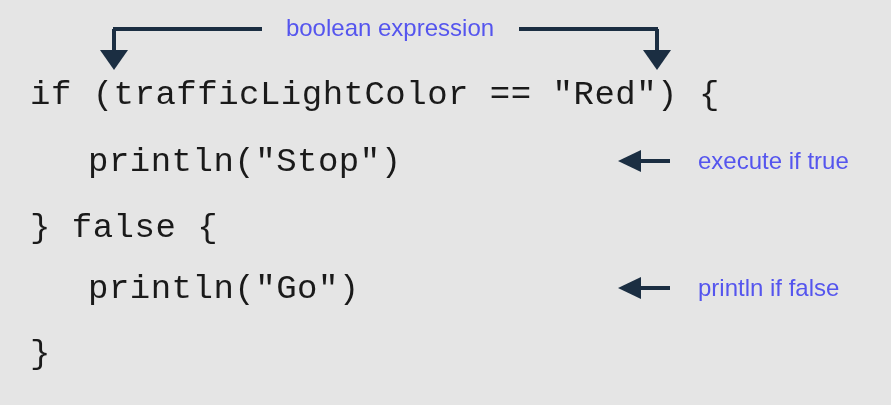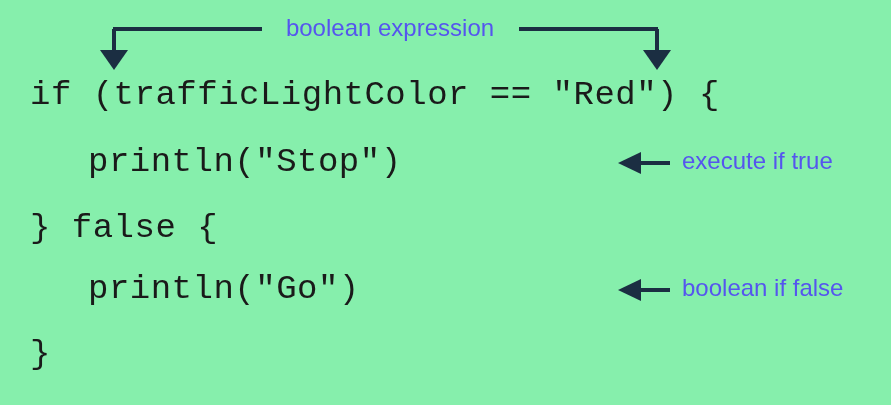--- a/index.html
+++ b/index.html
@@ -4,21 +4,21 @@
 <style>
   html, body {
     margin: 0;
     padding: 0;
     background: #ffffff;
   }
   #stage {
     position: relative;
     width: 891px;
     height: 405px;
-    background: #86efac;
+    background: #e5e5e5;
     overflow: hidden;
     font-family: "Liberation Mono", "DejaVu Sans Mono", monospace;
   }
 
   
   .code-line {
     position: absolute;
     font-family: "Liberation Mono", "DejaVu Sans Mono", monospace;
     font-size: 34px;
     line-height: 34px;
@@ -51,22 +51,22 @@
     font-size: 24px;
     line-height: 26px;
     color: #5555ee;
     white-space: nowrap;
   }
 
   
   .annot {
     position: absolute;
     display: flex;
-    align-items: flex-end;
-    gap: 12px;
+    align-items: center;
+    gap: 28px;
     white-space: nowrap;
   }
   .annot-true  { left: 618px; top: 148px; }
   .annot-false { left: 618px; top: 275px; }
 
   .arrow-left-icon {
     display: block;
     width: 52px;
     height: 22px;
     flex: 0 0 auto;
@@ -112,16 +112,16 @@
       <polygon points="0,11 23,0 23,22" fill="#1b2e42"></polygon>
     </svg>
     <span class="annot-text">execute if true</span>
   </div>
 
   <div class="annot annot-false">
     <svg class="arrow-left-icon" viewBox="0 0 52 22" xmlns="http://www.w3.org/2000/svg">
       <line x1="20" y1="11" x2="52" y2="11" stroke="#1b2e42" stroke-width="4"></line>
       <polygon points="0,11 23,0 23,22" fill="#1b2e42"></polygon>
     </svg>
-    <span class="annot-text">boolean if false</span>
+    <span class="annot-text">println if false</span>
   </div>
 
 </div>
 
 </body></html>

